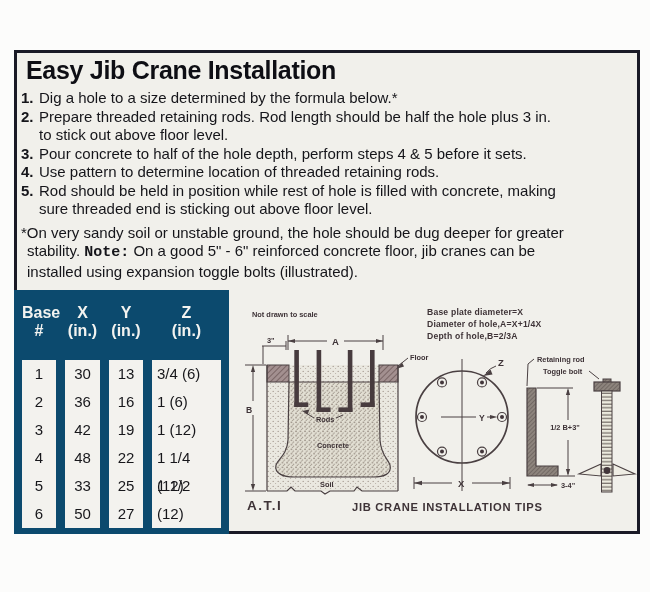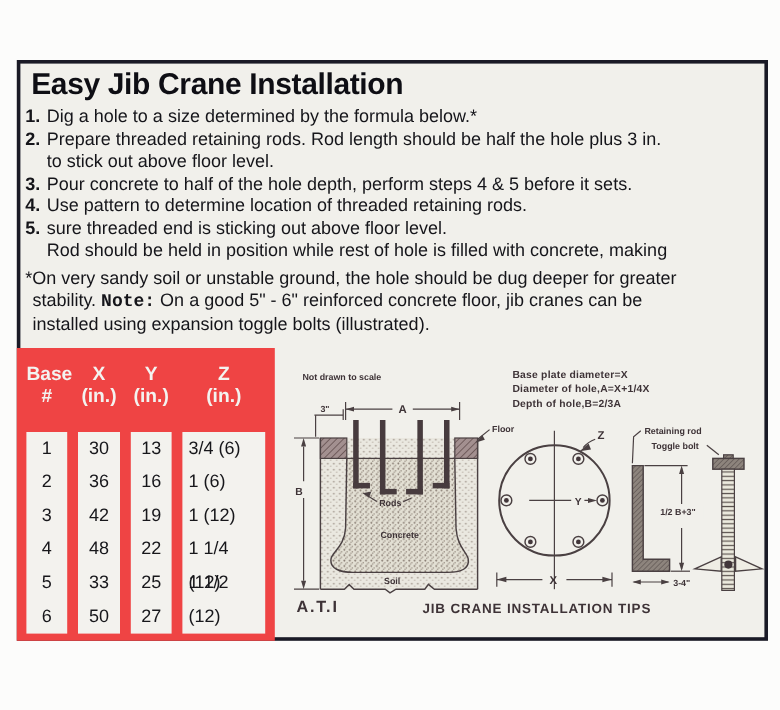--- a/index.html
+++ b/index.html
@@ -11,21 +11,21 @@
               letter-spacing:-0.3px;color:#0e0e14;}
   .steps{position:absolute;left:21px;top:89px;width:615px;font-size:15px;line-height:18.5px;}
   .step{display:flex;}
   .step .num{font-weight:bold;width:18px;flex:none;}
   .step .line{display:block;white-space:nowrap;}
   .footnote{margin-top:5px;}
   .fn-line{display:block;white-space:nowrap;}
   .fn-indent{padding-left:6px;}
   .fn-bold{font-weight:bold;font-family:Liberation Mono, monospace;}
   
-  .jib-table{position:absolute;left:14px;top:290px;width:215px;height:244px;background:#ef4444;
+  .jib-table{position:absolute;left:14px;top:290px;width:215px;height:244px;background:#0c4a6e;
              box-sizing:border-box;}
   .t-head{display:grid;grid-template-columns:34px 35px 34px 69px;column-gap:9px;
           padding:14px 7px 0 8px;height:70px;box-sizing:border-box;color:#f3f3f0;
           font-weight:bold;font-size:16px;line-height:18px;text-align:center;}
   .t-body{display:grid;grid-template-columns:34px 35px 34px 69px;column-gap:9px;
           padding:0 7px 6px 8px;height:174px;box-sizing:border-box;}
   .t-col{background:#f3f2ee;display:flex;flex-direction:column;}
   .t-cell{height:28px;line-height:28px;text-align:center;font-size:15px;color:#17171b;}
   .t-col.zcol .t-cell{text-align:left;padding-left:5px;}
   
@@ -67,22 +67,22 @@
     </div>
     <div class="step">
       <span class="num">4.</span>
       <div class="txt">
         <span class="line">Use pattern to determine location of threaded retaining rods.</span>
       </div>
     </div>
     <div class="step">
       <span class="num">5.</span>
       <div class="txt">
+        <span class="line">Rod should be held in position while rest of hole is filled with concrete, making</span>
         <span class="line">sure threaded end is sticking out above floor level.</span>
-        <span class="line">Rod should be held in position while rest of hole is filled with concrete, making</span>
       </div>
     </div>
 
     <div class="footnote">
       <span class="fn-line">*On very sandy soil or unstable ground, the hole should be dug deeper for greater</span>
       <span class="fn-line fn-indent"><span>stability. </span><span class="fn-bold">Note:</span><span> On a good 5" - 6" reinforced concrete floor, jib cranes can be</span></span>
       <span class="fn-line fn-indent">installed using expansion toggle bolts (illustrated).</span>
     </div>
   </div>
 

